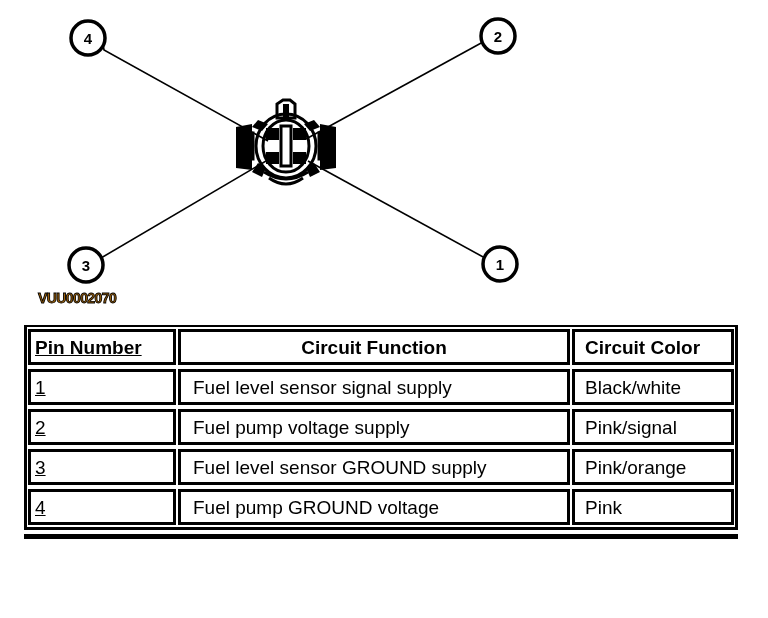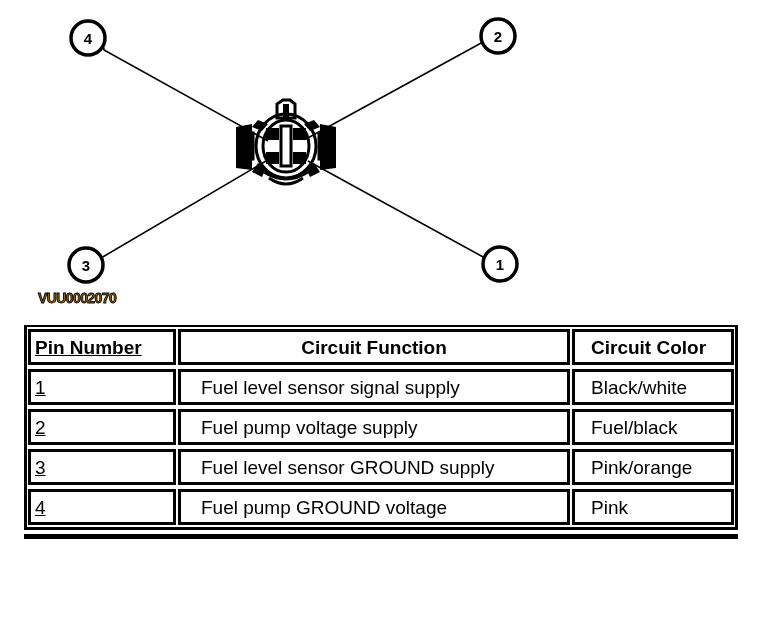--- a/index.html
+++ b/index.html
@@ -75,22 +75,22 @@
     display: flex;
     align-items: center;
     font-size: 19px;
     line-height: 1;
     white-space: nowrap;
     overflow: hidden;
     background: #fff;
     margin: 2px 1px;
   }
   .c-pin   { width: 148px; padding-left: 4px; text-decoration: underline; }
-  .c-func  { flex: 1 1 auto; padding-left: 20px; }
-  .c-color { width: 162px; padding-left: 16px; }
+  .c-func  { flex: 1 1 auto; padding-left: 12px; }
+  .c-color { width: 162px; padding-left: 10px; }
 
   .header .tcell {
     font-weight: bold;
   }
   .header .c-func {
     justify-content: center;
     padding-left: 0;
   }
   #table-bottom-rule {
     position: absolute;
@@ -177,21 +177,21 @@
 
   <div class="trow">
     <div class="tcell c-pin">1</div>
     <div class="tcell c-func">Fuel level sensor signal supply</div>
     <div class="tcell c-color">Black/white</div>
   </div>
 
   <div class="trow">
     <div class="tcell c-pin">2</div>
     <div class="tcell c-func">Fuel pump voltage supply</div>
-    <div class="tcell c-color">Fuel/black</div>
+    <div class="tcell c-color">Pink/signal</div>
   </div>
 
   <div class="trow">
     <div class="tcell c-pin">3</div>
     <div class="tcell c-func">Fuel level sensor GROUND supply</div>
     <div class="tcell c-color">Pink/orange</div>
   </div>
 
   <div class="trow">
     <div class="tcell c-pin">4</div>

